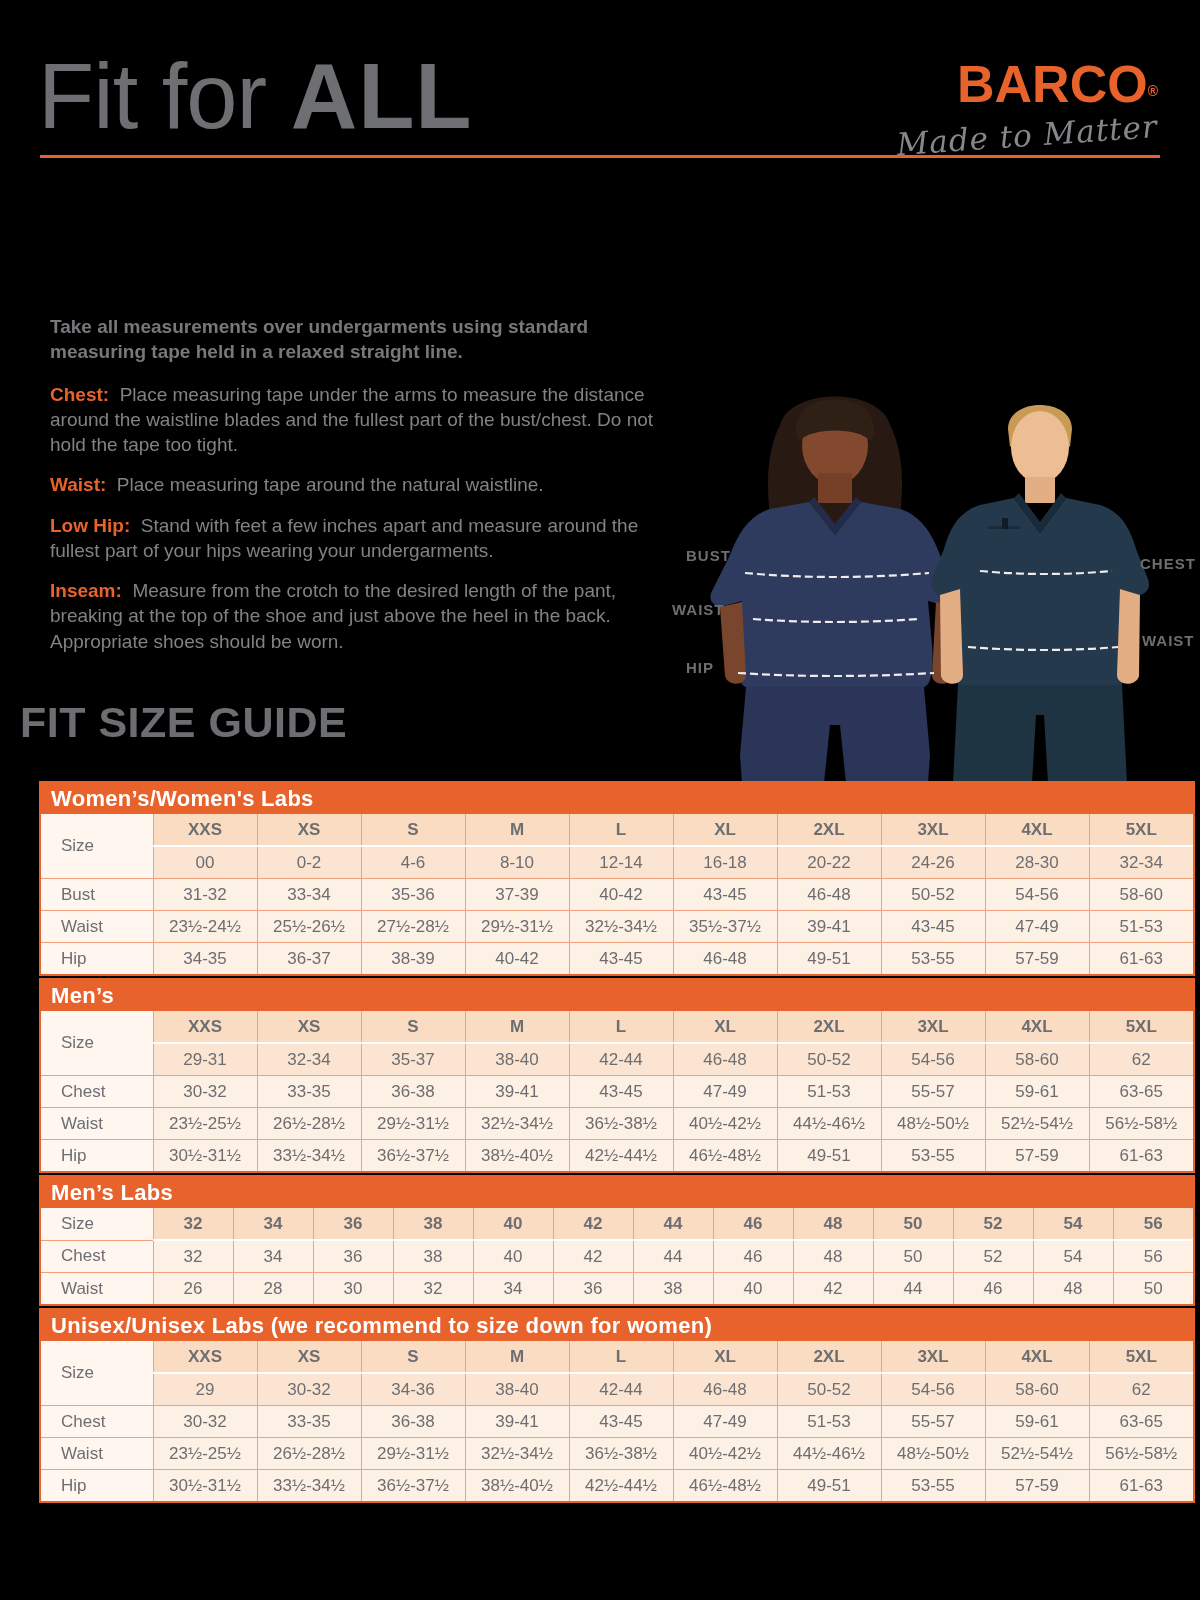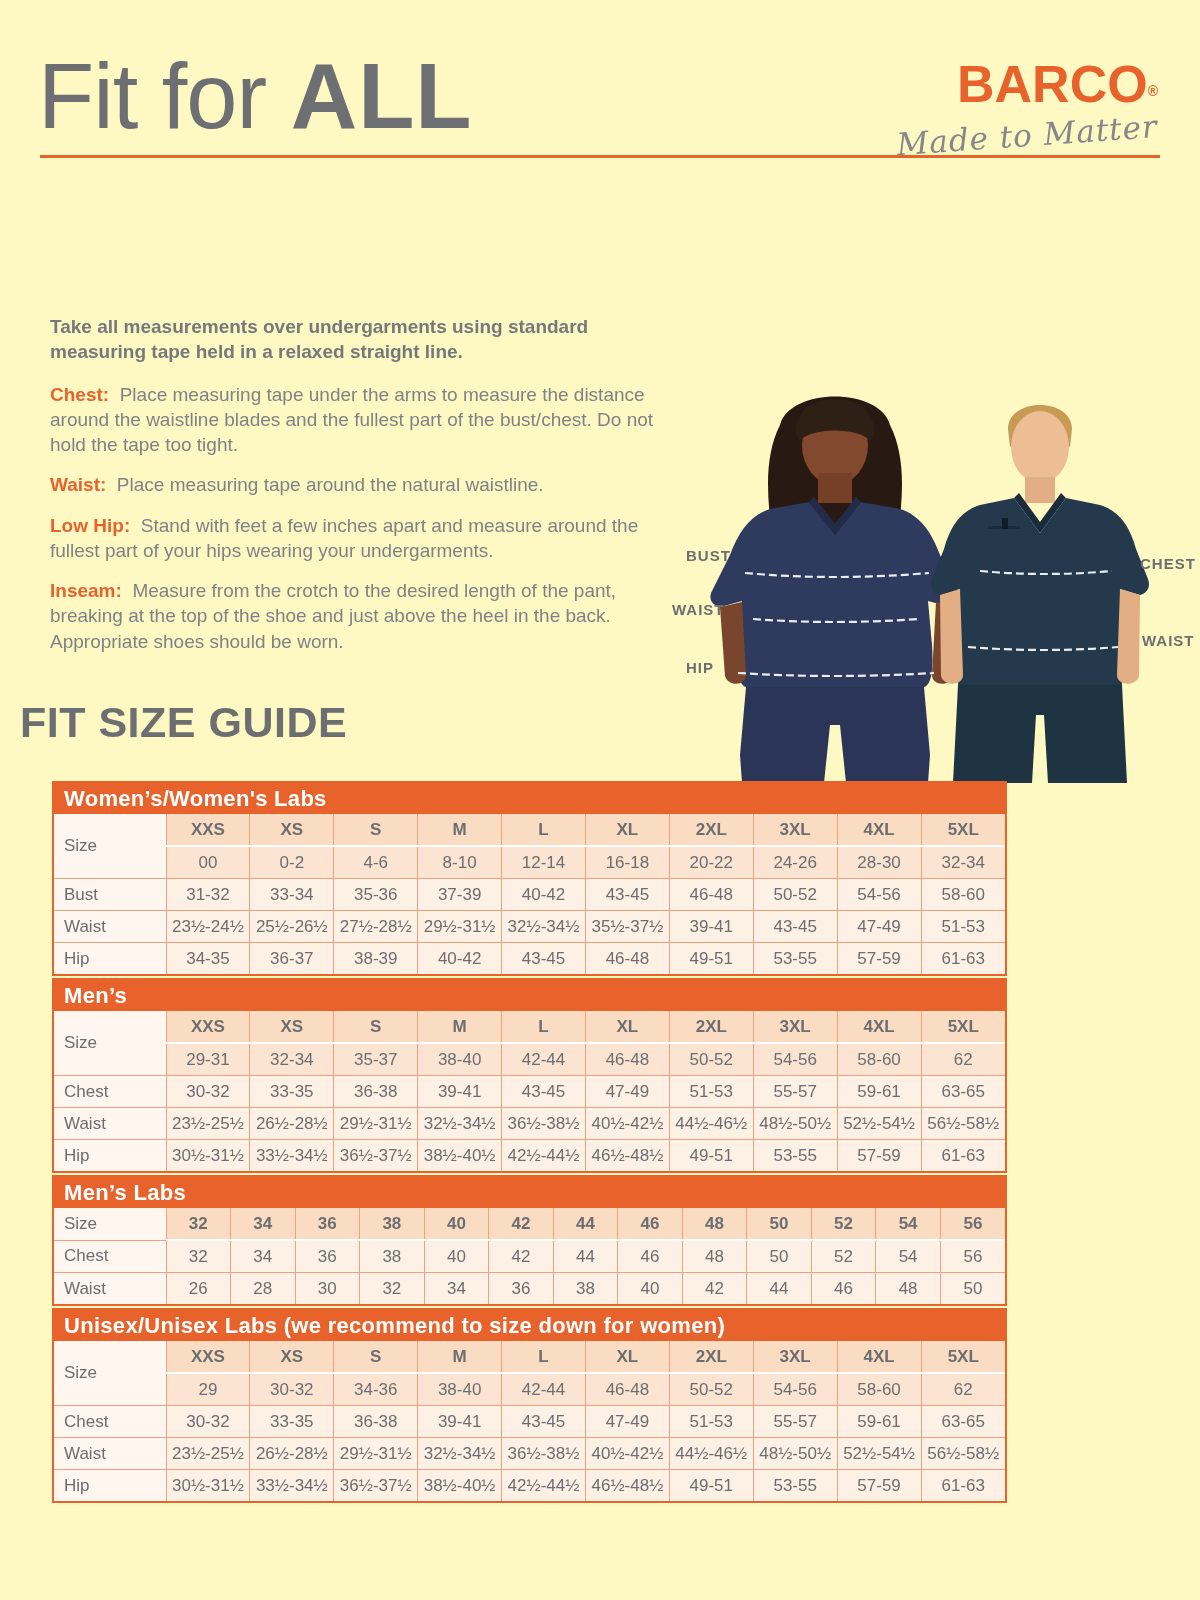--- a/index.html
+++ b/index.html
@@ -1,16 +1,16 @@
 <!DOCTYPE html>
 <html><head>
 <meta charset="utf-8">
 <style>
   html,body{margin:0;padding:0;background:#fff;}
-  .page{position:relative;width:1200px;height:1600px;background:#fef9c3;overflow:hidden;
+  .page{position:relative;width:1200px;height:1600px;background:#000000;overflow:hidden;
         font-family:"Liberation Sans",sans-serif;color:#6D6E71;}
 
   
   .main-title{position:absolute;left:38px;top:50px;font-size:92px;line-height:1;
               color:#6E6F72;letter-spacing:-1px;white-space:nowrap;}
   .main-title .light{font-weight:normal;}
   .main-title .heavy{font-weight:bold;letter-spacing:1px;}
   .logo{position:absolute;right:42px;top:58px;text-align:right;}
   .logo-name{font-size:52px;font-weight:bold;color:#E8632C;letter-spacing:0px;line-height:1;}
   .logo-reg{font-size:14px;color:#E8632C;vertical-align:6px;font-weight:bold;}
@@ -39,28 +39,28 @@
   .lbl-hip{left:36px;top:276px;}
   .lbl-chest{left:490px;top:172px;}
   .lbl-waist-r{left:492px;top:249px;}
 
   
   .fsg-heading{position:absolute;left:20px;top:698px;font-size:43px;font-weight:bold;
                color:#6D6E71;letter-spacing:0.5px;}
   .fsg-sub{position:absolute;left:40px;top:748px;font-size:21px;font-weight:bold;
            color:#6D6E71;letter-spacing:0.2px;}
 
-  .tables{position:absolute;left:52px;top:781px;width:955px;}
+  .tables{position:absolute;left:39px;top:781px;width:1156px;}
   .size-table{border:2px solid #E8632C;margin-bottom:2px;background:#FDF0E5;}
   .banner{background:#E8632C;color:#fff;font-weight:bold;font-size:22px;height:31px;
           line-height:31px;padding-left:10px;letter-spacing:0.3px;}
   .size-table table{width:100%;border-collapse:collapse;table-layout:fixed;}
   .size-table td{height:31px;text-align:center;font-size:17px;color:#6D6E71;
                  border:1.5px solid #F2A17E;padding:0;overflow:hidden;}
-  .size-table td.lbl{text-align:left;padding-left:10px;background:#FEF6EF;}
+  .size-table td.lbl{text-align:left;padding-left:20px;background:#FEF6EF;}
   .size-table td.letter{background:#FADCC2;font-weight:bold;border-bottom:2.5px solid #FFFFFF;}
   .size-table td.num{background:#FBE4D2;margin-top:13px;}
   .size-table td.data{background:#FDF0E5;}
   .size-table tr td:first-child{border-left:none;}
   .size-table tr td:last-child{border-right:none;}
   .size-table tr:first-child td{border-top:none;}
   .size-table tr:last-child td{border-bottom:none;}
 </style>
 </head>
 <body>

